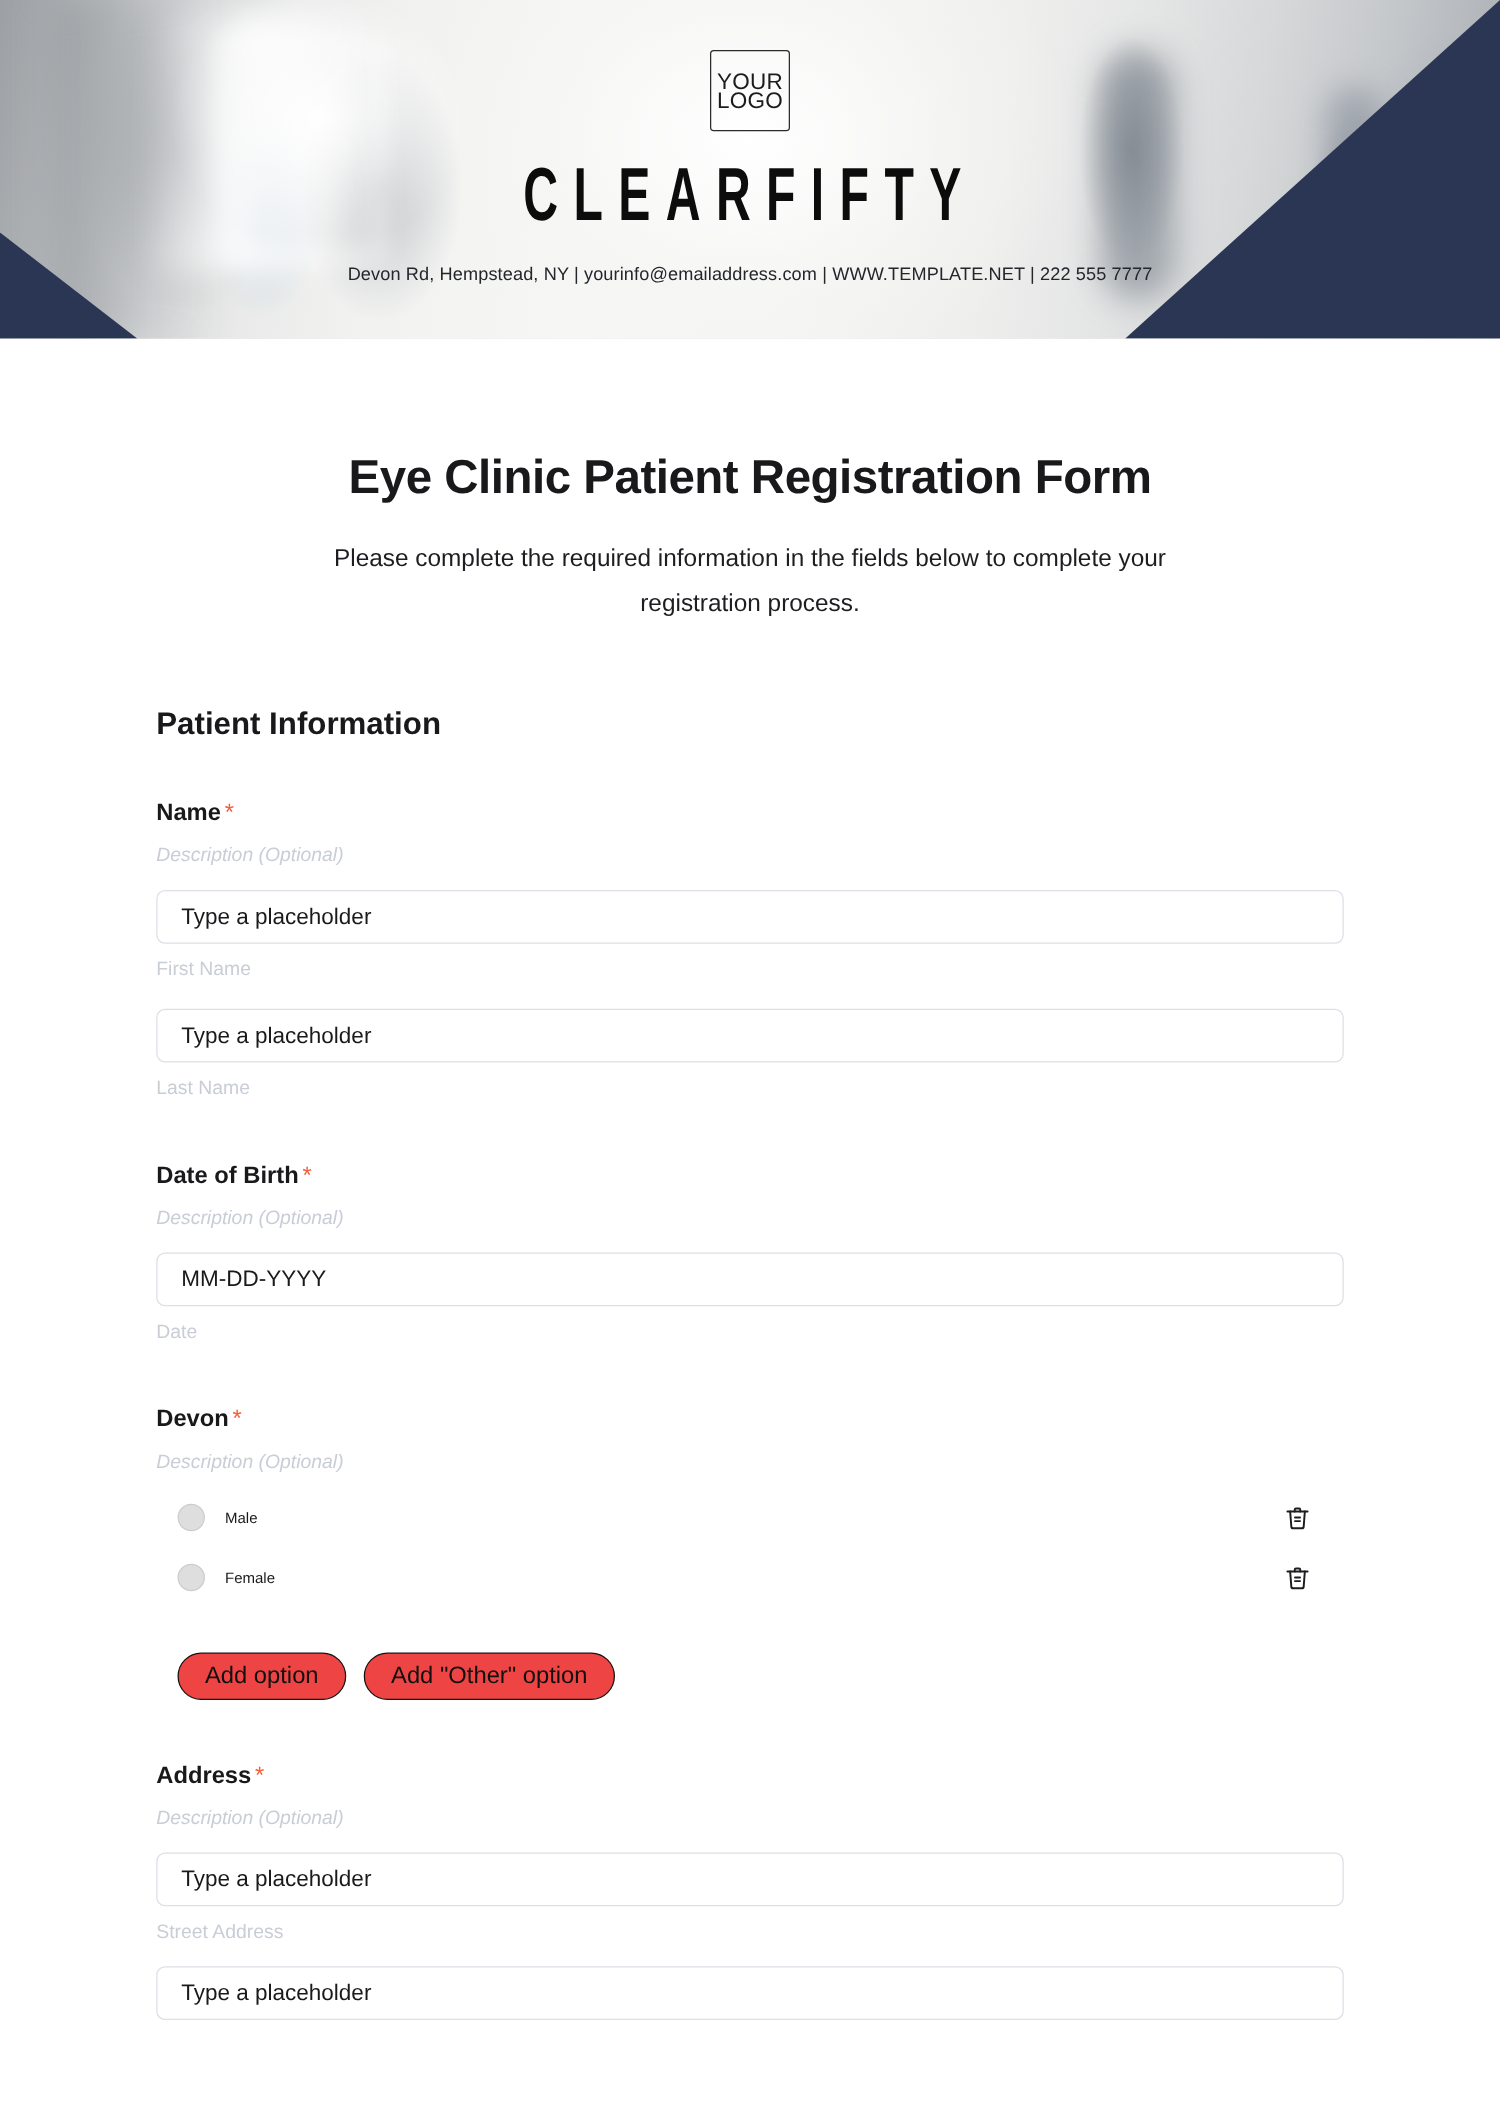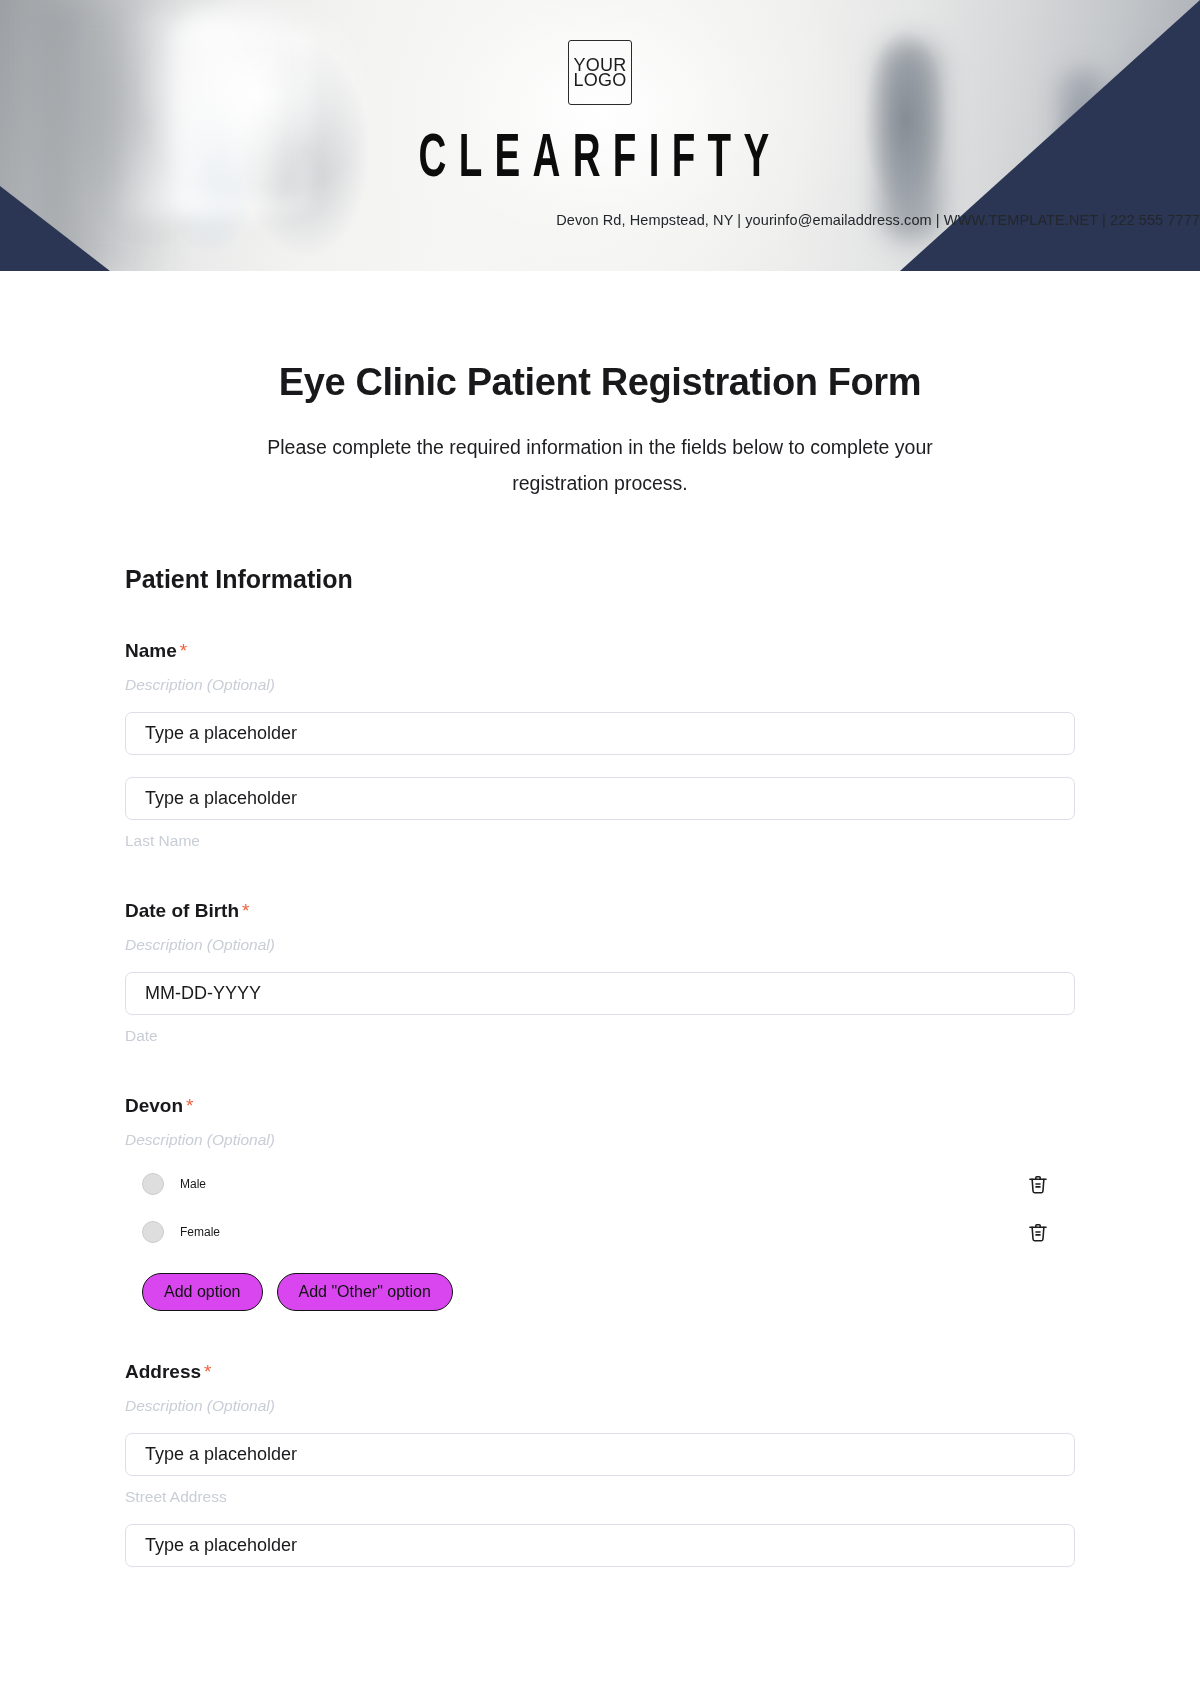--- a/index.html
+++ b/index.html
@@ -128,21 +128,21 @@
     letter-spacing: 15px;
     color: #0c0c0c;
     transform: scaleY(1.28) scaleX(0.82);
     transform-origin: center top;
   }
 
   .contact {
     position: absolute;
     top: 212px;
     left: 0; right: 0;
-    text-align: right;
+    text-align: center;
     font-size: 14.5px;
     color: #23262b;
     letter-spacing: 0.1px;
   }
 
   
   .form-wrap {
     width: 1200px;
     padding: 0 125px;
   }
@@ -243,24 +243,25 @@
 
   .btn-row { display: flex; gap: 14px; margin-top: 28px; padding-left: 17px; }
   .pill {
     border: 1.4px solid #121212;
     border-radius: 22px;
     height: 38px;
     padding: 0 21px;
     display: inline-flex;
     align-items: center;
     justify-content: center;
-    font-size: 16px;
+    font-size: 19px;
     color: #111;
-    background: #d946ef;
+    background: #ef4444;
     cursor: pointer;
+    margin-top: 19px;
   }
 </style>
 </head>
 <body>
 
 <div id="page">
 
   <div class="banner">
     <div class="banner-photo"></div>
     <div class="banner-blur-b"></div>
@@ -289,20 +290,21 @@
     <h2 class="section-title">Patient Information</h2>
 
     <div class="field">
       <div class="field-label">
         <span>Name</span><span class="req" style="color: rgb(242, 96, 60);">*</span>
       </div>
       <div class="field-desc">Description (Optional)</div>
       <div class="row">
         <div class="col">
           <div class="input">Type a placeholder</div>
+          <div class="sublabel">First Name</div>
         </div>
         <div class="col">
           <div class="input">Type a placeholder</div>
           <div class="sublabel">Last Name</div>
         </div>
       </div>
     </div>
 
     <div class="field">
       <div class="field-label">

